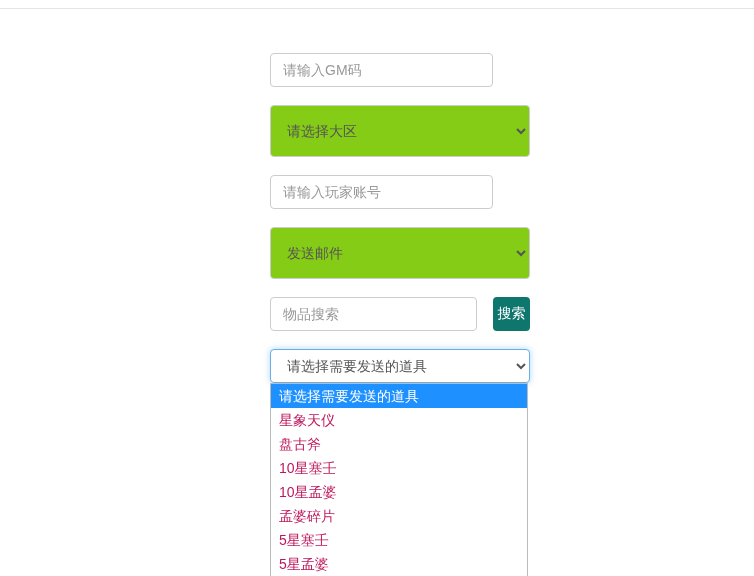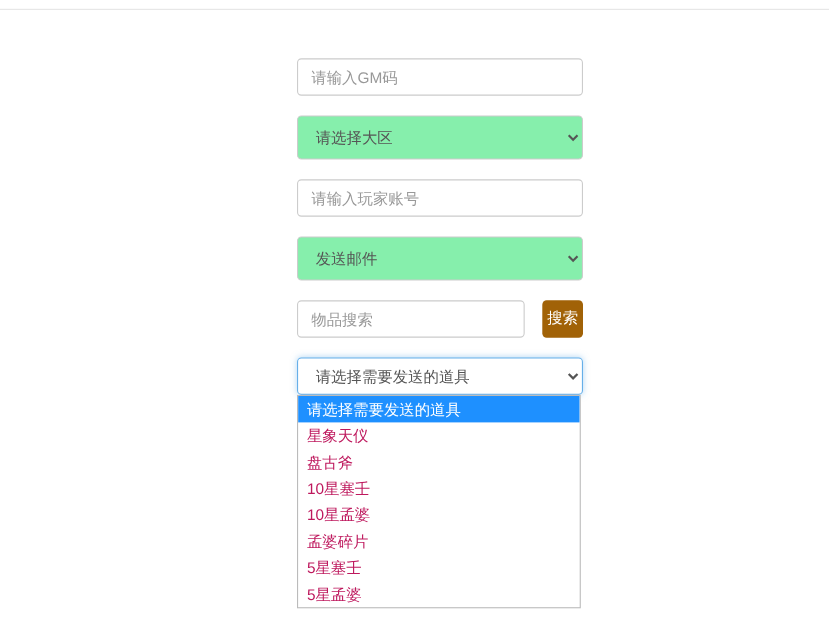--- a/index.html
+++ b/index.html
@@ -24,42 +24,42 @@
       width: 260px;
       margin-left: 270px;
       margin-top: 44px;
     }
     .form-row {
       margin-bottom: 18px;
       display: flex;
       gap: 8px;
     }
     .input-text {
-      width: 260px;
+      width: 223px;
       height: 34px;
       padding: 6px 12px;
       font-size: 14px;
       color: #555;
       border: 1px solid #ccc;
       border-radius: 4px;
       outline: none;
     }
     .input-text::placeholder {
       color: #999;
     }
     .select-field {
       width: 260px;
-      height: 40px;
+      height: 52px;
       padding: 6px 8px 6px 12px;
       font-size: 14px;
       color: #555;
       border: 1px solid #ccc;
       border-radius: 4px;
       outline: none;
-      background: #86efac;
+      background: #84cc16;
       cursor: pointer;
     }
     .search-row {
       display: flex;
       gap: 16px;
       margin-bottom: 18px;
     }
     .search-input {
       flex: 1;
       height: 34px;
@@ -69,21 +69,21 @@
       border: 1px solid #ccc;
       border-radius: 4px;
       outline: none;
     }
     .search-input::placeholder {
       color: #999;
     }
     .search-btn {
       width: 52px;
       height: 34px;
-      background: #a16207;
+      background: #0f766e;
       color: #fff;
       border: none;
       border-radius: 4px;
       font-size: 14px;
       cursor: pointer;
     }
     .item-select-wrapper {
       position: relative;
       width: 292px;
     }

